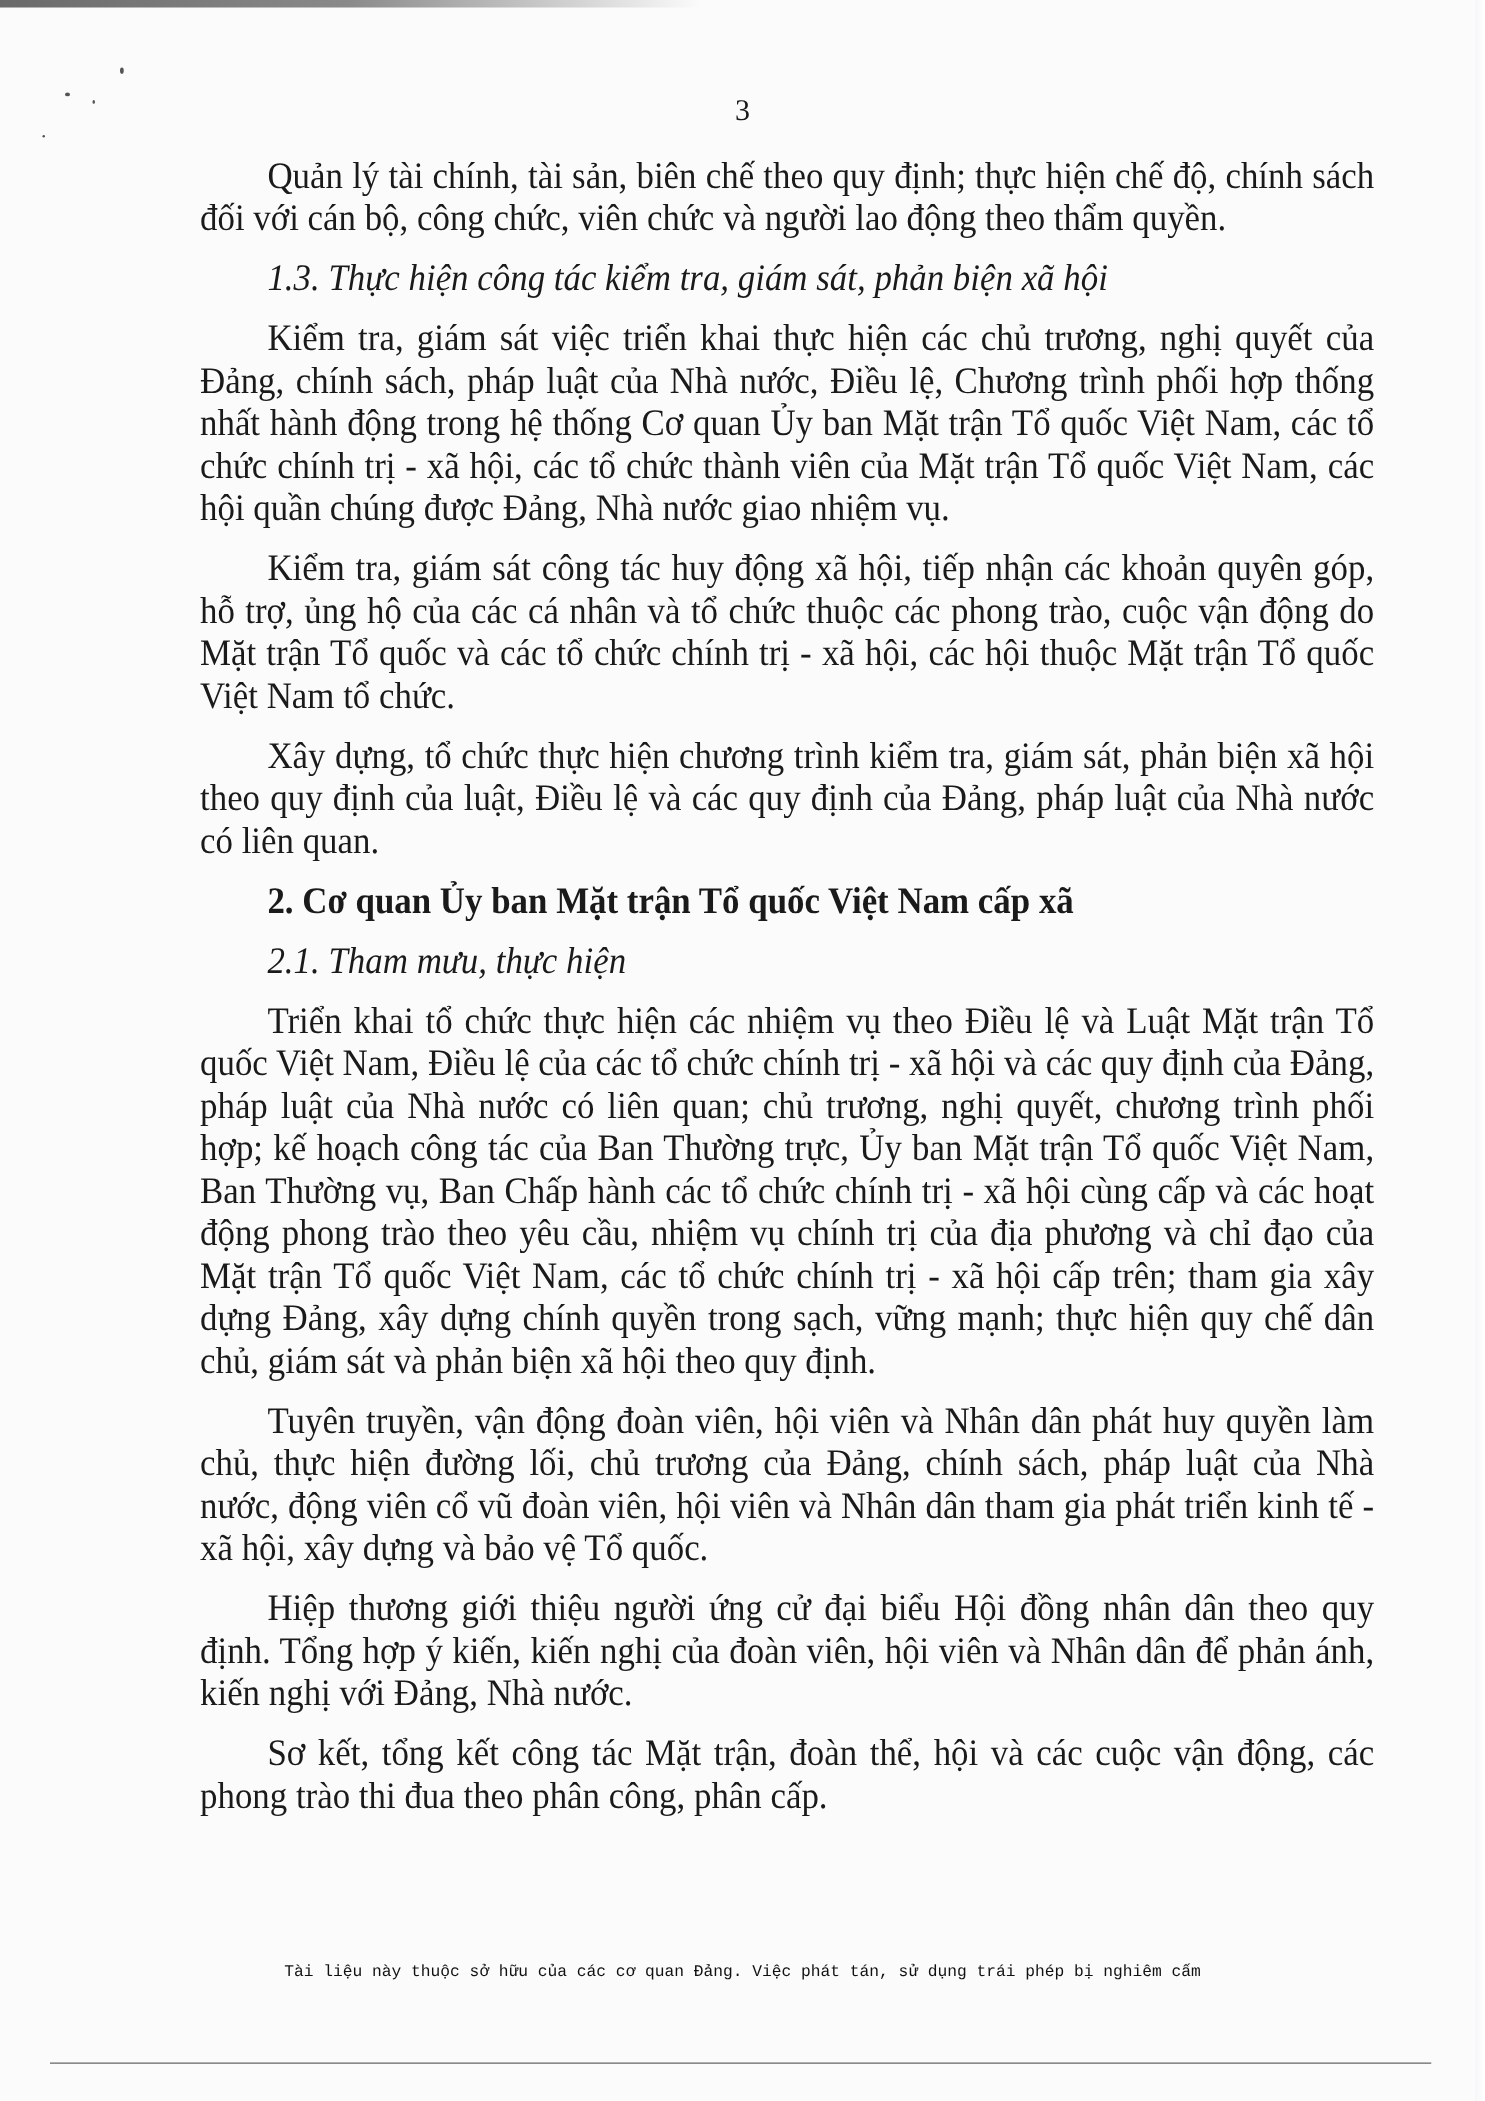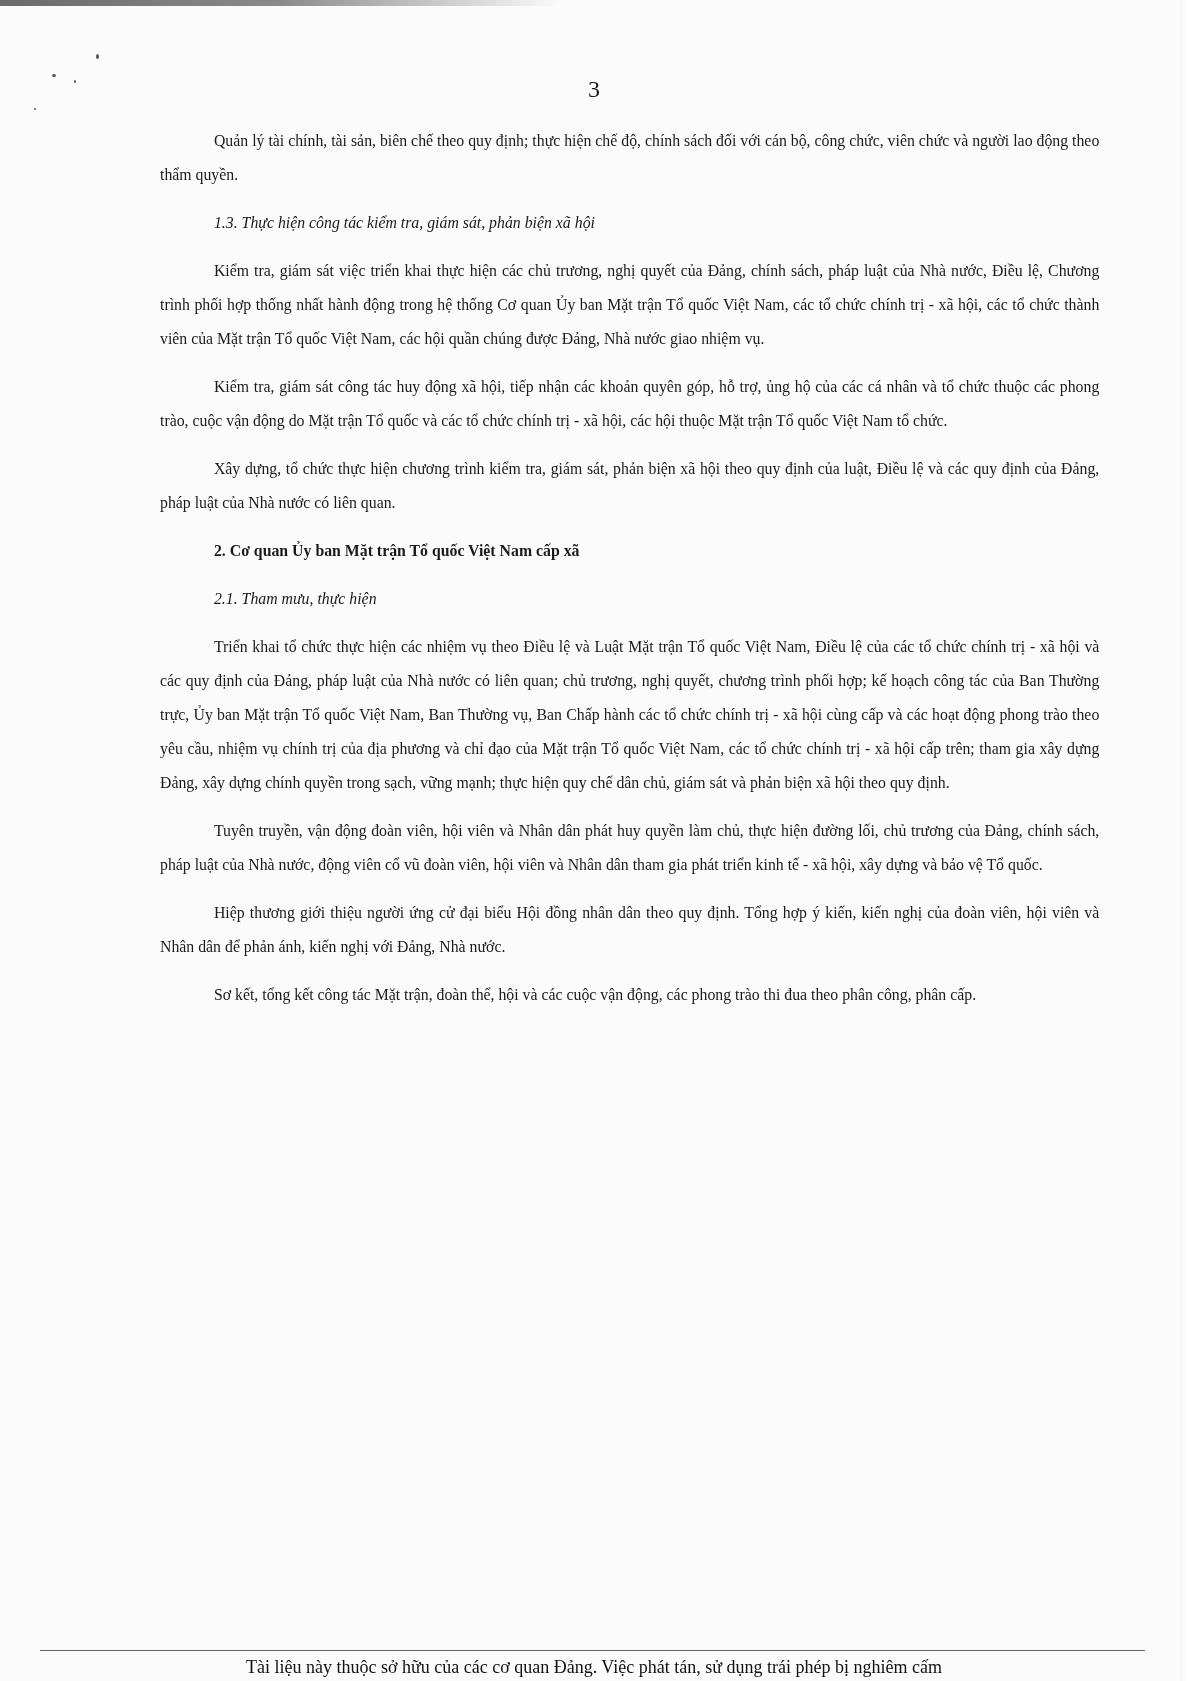--- a/index.html
+++ b/index.html
@@ -18,36 +18,36 @@
       position: absolute; right: 0; top: 0; width: 8px; height: 1681px;
       background: linear-gradient(to right, #f6f6f8, #ffffff);
     }
     .speck { position: absolute; background: #555; border-radius: 50%; }
     .page-number {
       position: absolute; left: 0; width: 1188px; top: 76px;
       text-align: center; font-size: 24px;
     }
     .content {
       position: absolute; left: 160px; top: 124px; width: 940px;
-      font-size: 17px; line-height: 34px;
+      font-size: 30px; line-height: 34px;
     }
     .para {
       margin: 0 0 14px 0; text-indent: 58px; text-align: justify;
       transform: scaleX(0.93); transform-origin: left top; width: 1010px;
     }
     .para.italic { font-style: italic; }
     .para.heading { font-weight: bold; margin-top: 4px; }
     .footer-rule {
       position: absolute; left: 40px; top: 1650px; width: 1105px;
       height: 1px; background: #666;
     }
     .footer-text {
-      position: absolute; left: 0; width: 1188px; top: 1657px;
-      text-align: center; font-family: Liberation Serif, serif;
-      font-size: 18px; color: #111;
+      position: absolute; left: 0; width: 1188px; top: 1570px;
+      text-align: center; font-family: Liberation Mono, monospace;
+      font-size: 13px; color: #111;
     }
   </style>
 </head>
 <body>
 
 <div class="scan-edge-top"></div>
 <div class="scan-edge-right"></div>
 <div class="speck" style="left:96px;top:54px;width:3px;height:5px;"></div>
 <div class="speck" style="left:52px;top:74px;width:4px;height:3px;"></div>
 <div class="speck" style="left:74px;top:80px;width:2px;height:3px;"></div>

